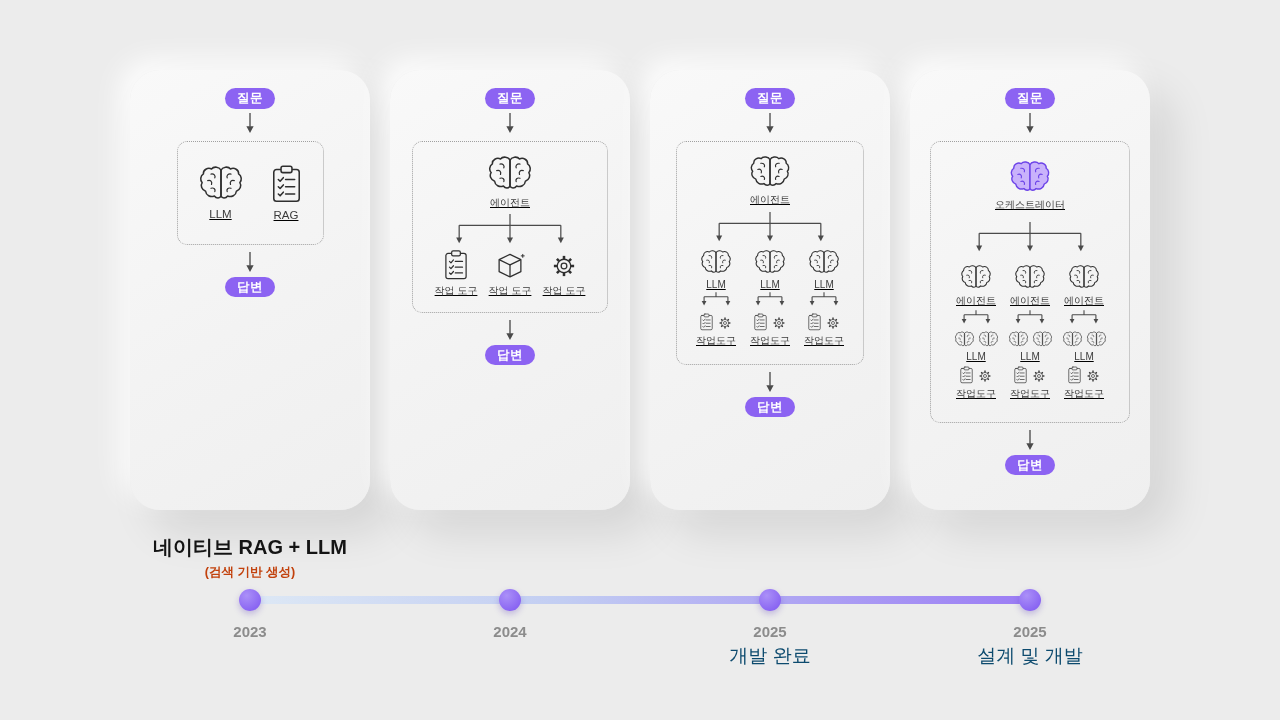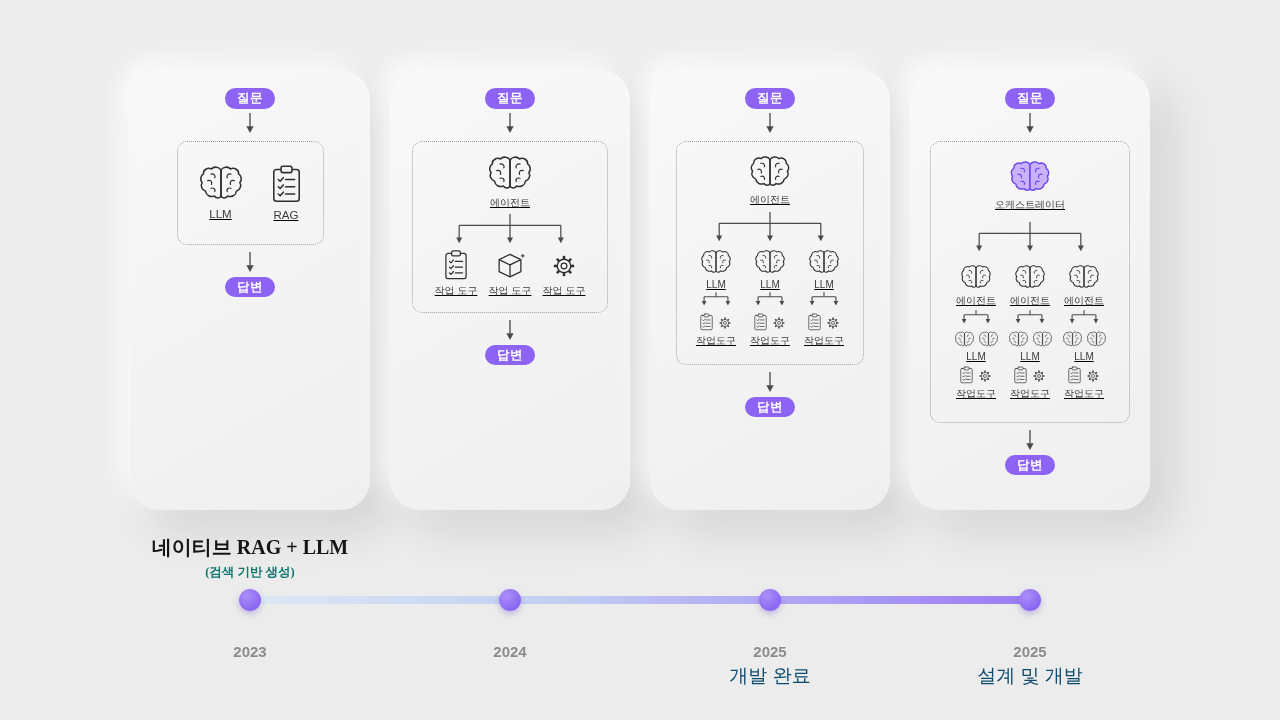--- a/index.html
+++ b/index.html
@@ -37,33 +37,33 @@
   .gear-sm{width:16px;height:16px;}
   .purple{--bf:var(--orchestrator-fill,#c9b2fb);--ic:var(--orchestrator-stroke,#6c43e8);}
 
   .split3{width:160px;height:32px;display:block;margin:2px 0;}
   .split2{width:44px;height:15px;display:block;margin:2px 0;}
   .row3{display:flex;flex-direction:row;}
   .tcol{width:54px;display:flex;flex-direction:column;align-items:center;}
   .pair{display:flex;flex-direction:row;align-items:flex-end;gap:3px;margin-top:4px;}
 
   
-  .title-block{position:absolute;top:534px;width:240px;text-align:center;font-family:Liberation Serif, serif;}
+  .title-block{position:absolute;top:534px;width:240px;text-align:center;}
   .tb1{left:130px}.tb2{left:390px}.tb3{left:650px}.tb4{left:910px}
   .card-title{font-size:20px;font-weight:700;color:#141414;white-space:nowrap;}
-  .card-subtitle{font-size:12.5px;font-weight:600;color:#0f766e;margin-top:3px;min-height:14px;}
+  .card-subtitle{font-size:12.5px;font-weight:600;color:#c2410c;margin-top:3px;min-height:14px;}
 
   
   .tl-bar{position:absolute;left:250px;top:596px;width:780px;height:8px;border-radius:4px;
           background:linear-gradient(90deg,var(--tl-start,#dde8f5) 0%,var(--tl-mid,#c2cdf2) 40%,var(--tl-end,#9b7cf4) 100%);}
   .tl-dot{position:absolute;top:589px;width:22px;height:22px;border-radius:50%;
           background:radial-gradient(circle at 35% 30%,#ab90f8,var(--dot,#7d55f0));
           box-shadow:0 3px 6px rgba(80,50,180,.28);}
   .d1{left:239px}.d2{left:499px}.d3{left:759px}.d4{left:1019px}
-  .tl-label{position:absolute;top:643px;width:200px;text-align:center;}
+  .tl-label{position:absolute;top:623px;width:200px;text-align:center;}
   .l1{left:150px}.l2{left:410px}.l3{left:670px}.l4{left:930px}
   .year{font-size:15px;color:#8c8c8c;font-weight:600;}
   .note{font-size:19px;color:#0c4a6e;margin-top:3px;min-height:15px;}
 </style>
 </head>
 <body>
 
 <svg width="0" height="0" style="position:absolute" aria-hidden="true">
   <defs>
     <symbol id="i-brain" viewBox="0 0 48 40">

